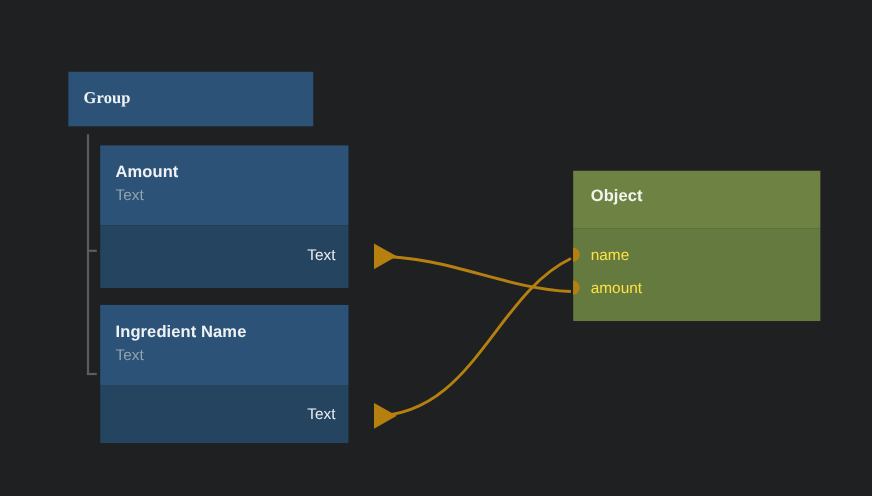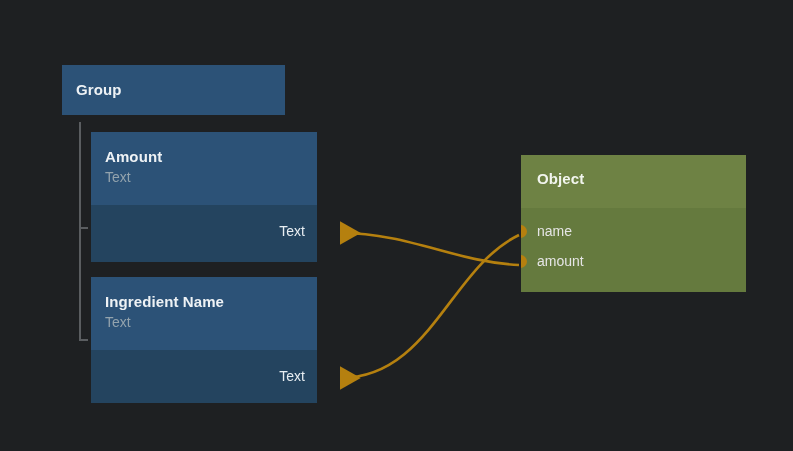--- a/index.html
+++ b/index.html
@@ -63,20 +63,21 @@
   #node-group {
     left: 62px;
     top: 65px;
     width: 223px;
     height: 50px;
   }
   #node-group .node-header {
     width: 100%;
     height: 100%;
     padding: 16px 0 0 14px;
+    font-family: Liberation Serif, serif;
   }
   
   #node-amount {
     left: 91px;
     top: 132px;
     width: 226px;
     height: 130px;
   }
   #node-amount .node-header {
     height: 73px;
@@ -126,21 +127,21 @@
     padding: 15px 0 0 0;
     box-sizing: border-box;
   }
   #node-object .node-title {
     color: #f2f5ee;
   }
   .prop-row {
     position: relative;
     height: 30px;
     padding-left: 16px;
-    color: #e5e5e5;
+    color: #fde047;
     font-size: 14px;
     line-height: 16px;
   }
   .prop-dot {
     position: absolute;
     left: -7px;
     top: 2px;
     width: 13px;
     height: 13px;
     border-radius: 50%;

